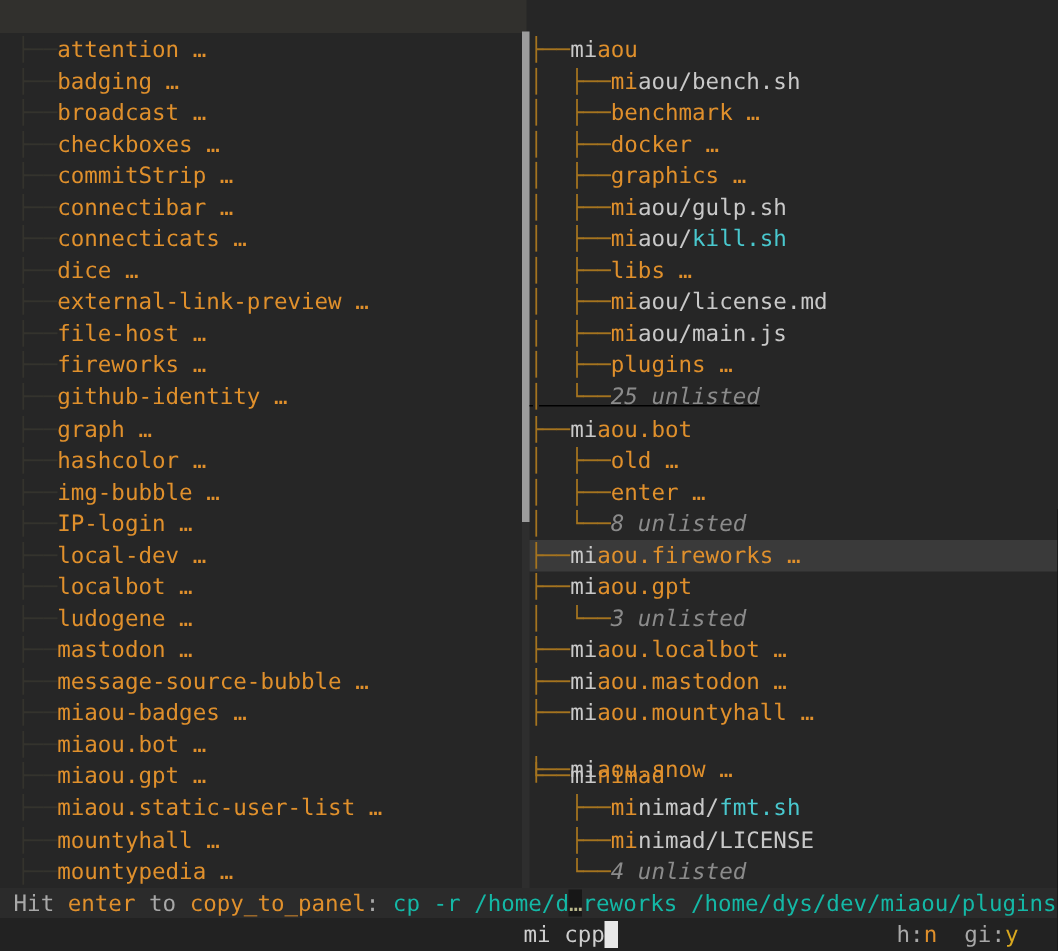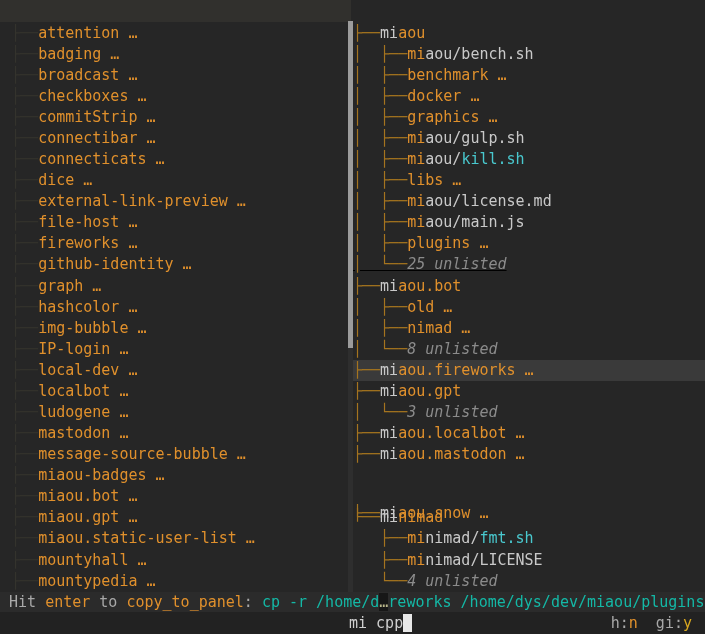--- a/index.html
+++ b/index.html
@@ -81,34 +81,35 @@
       <div class="row" style="top: 85px; padding-left: 0px;"><span class="s-tree">│  ├──</span><span class="s-dir">graphics …</span></div>
       <div class="row" style="top: 106px; padding-left: 0px;"><span class="s-tree">│  ├──</span><span class="s-dir">mi</span><span class="s-file">aou/gulp.sh</span></div>
       <div class="row" style="top: 127px; padding-left: 0px;"><span class="s-tree">│  ├──</span><span class="s-dir">mi</span><span class="s-file">aou/</span><span class="s-exe">kill.sh</span></div>
       <div class="row" style="top: 148px; padding-left: 0px;"><span class="s-tree">│  ├──</span><span class="s-dir">libs …</span></div>
       <div class="row" style="top: 169px; padding-left: 0px;"><span class="s-tree">│  ├──</span><span class="s-dir">mi</span><span class="s-file">aou/license.md</span></div>
       <div class="row" style="top: 190px; padding-left: 0px;"><span class="s-tree">│  ├──</span><span class="s-dir">mi</span><span class="s-file">aou/main.js</span></div>
       <div class="row" style="top: 211px; padding-left: 0px;"><span class="s-tree">│  ├──</span><span class="s-dir">plugins …</span></div>
       <div class="row" style="top: 232px; padding-left: 0px; text-decoration: underline;"><span class="s-tree">│  └──</span><span class="s-unl">25 unlisted</span></div>
       <div class="row" style="top: 254px; padding-left: 0px;"><span class="s-tree">├──</span><span class="s-file">mi</span><span class="s-dir">aou.bot</span></div>
       <div class="row" style="top: 275px; padding-left: 0px;"><span class="s-tree">│  ├──</span><span class="s-dir">old …</span></div>
-      <div class="row" style="top: 296px; padding-left: 0px;"><span class="s-tree">│  ├──</span><span class="s-dir">nimad …</span></div>
+      <div class="row" style="top: 296px; padding-left: 0px;"><span class="s-tree">│  ├──</span><span class="s-dir">enter …</span></div>
       <div class="row" style="top: 317px; padding-left: 0px;"><span class="s-tree">│  └──</span><span class="s-unl">8 unlisted</span></div>
       <div class="row selected" style="top: 338px; padding-left: 0px;"><span class="s-tree">├──</span><span class="s-file">mi</span><span class="s-dir">aou.fireworks …</span></div>
       <div class="row" style="top: 359px; padding-left: 0px;"><span class="s-tree">├──</span><span class="s-file">mi</span><span class="s-dir">aou.gpt</span></div>
       <div class="row" style="top: 380px; padding-left: 0px;"><span class="s-tree">│  └──</span><span class="s-unl">3 unlisted</span></div>
       <div class="row" style="top: 401px; padding-left: 0px;"><span class="s-tree">├──</span><span class="s-file">mi</span><span class="s-dir">aou.localbot …</span></div>
       <div class="row" style="top: 422px; padding-left: 0px;"><span class="s-tree">├──</span><span class="s-file">mi</span><span class="s-dir">aou.mastodon …</span></div>
+      <div class="row" style="top: 443px; padding-left: 0px;"><span class="s-tree">├──</span><span class="s-file">mi</span><span class="s-dir">aou.mountyhall …</span></div>
       <div class="row" style="top: 481px; padding-left: 0px;"><span class="s-tree">├──</span><span class="s-file">mi</span><span class="s-dir">aou.snow …</span></div>
       <div class="row" style="top: 485px; padding-left: 0px;"><span class="s-tree">└──</span><span class="s-file">mi</span><span class="s-dir">nimad</span></div>
       <div class="row" style="top: 506px; padding-left: 0px;"><span class="s-tree">   ├──</span><span class="s-dir">mi</span><span class="s-file">nimad/</span><span class="s-exe">fmt.sh</span></div>
       <div class="row" style="top: 528px; padding-left: 0px;"><span class="s-tree">   ├──</span><span class="s-dir">mi</span><span class="s-file">nimad/LICENSE</span></div>
       <div class="row" style="top: 549px; padding-left: 0px;"><span class="s-tree">   └──</span><span class="s-unl">4 unlisted</span></div>
     </div>
 
   <div class="abs statusbar" id="status-bar"><span class="s-stat"> Hit </span><span class="s-vkey">enter</span><span class="s-stat"> to </span><span class="s-vkey">copy_to_panel</span><span class="s-stat">: </span><span class="s-cmd">cp -r /home/d</span><span class="s-ell">…</span><span class="s-cmd">reworks /home/dys/dev/miaou/plugins</span></div>
 
   <div class="abs inputbar">
     <span class="abs" style="left:349px;top:0;"><span class="s-inp">mi cpp</span><span class="cursor"></span></span>
-    <span class="abs" style="right:13px;top:0;" id="input-hints"><span class="s-stat">h:</span><span class="s-vkey">n</span><span class="s-stat">  gi:</span><span class="s-hy">y</span></span>
+    <span class="abs" style="right:26px;top:0;" id="input-hints"><span class="s-stat">h:</span><span class="s-vkey">n</span><span class="s-stat">  gi:</span><span class="s-hy">y</span></span>
   </div>
 
 </div>
 
 </body></html>

